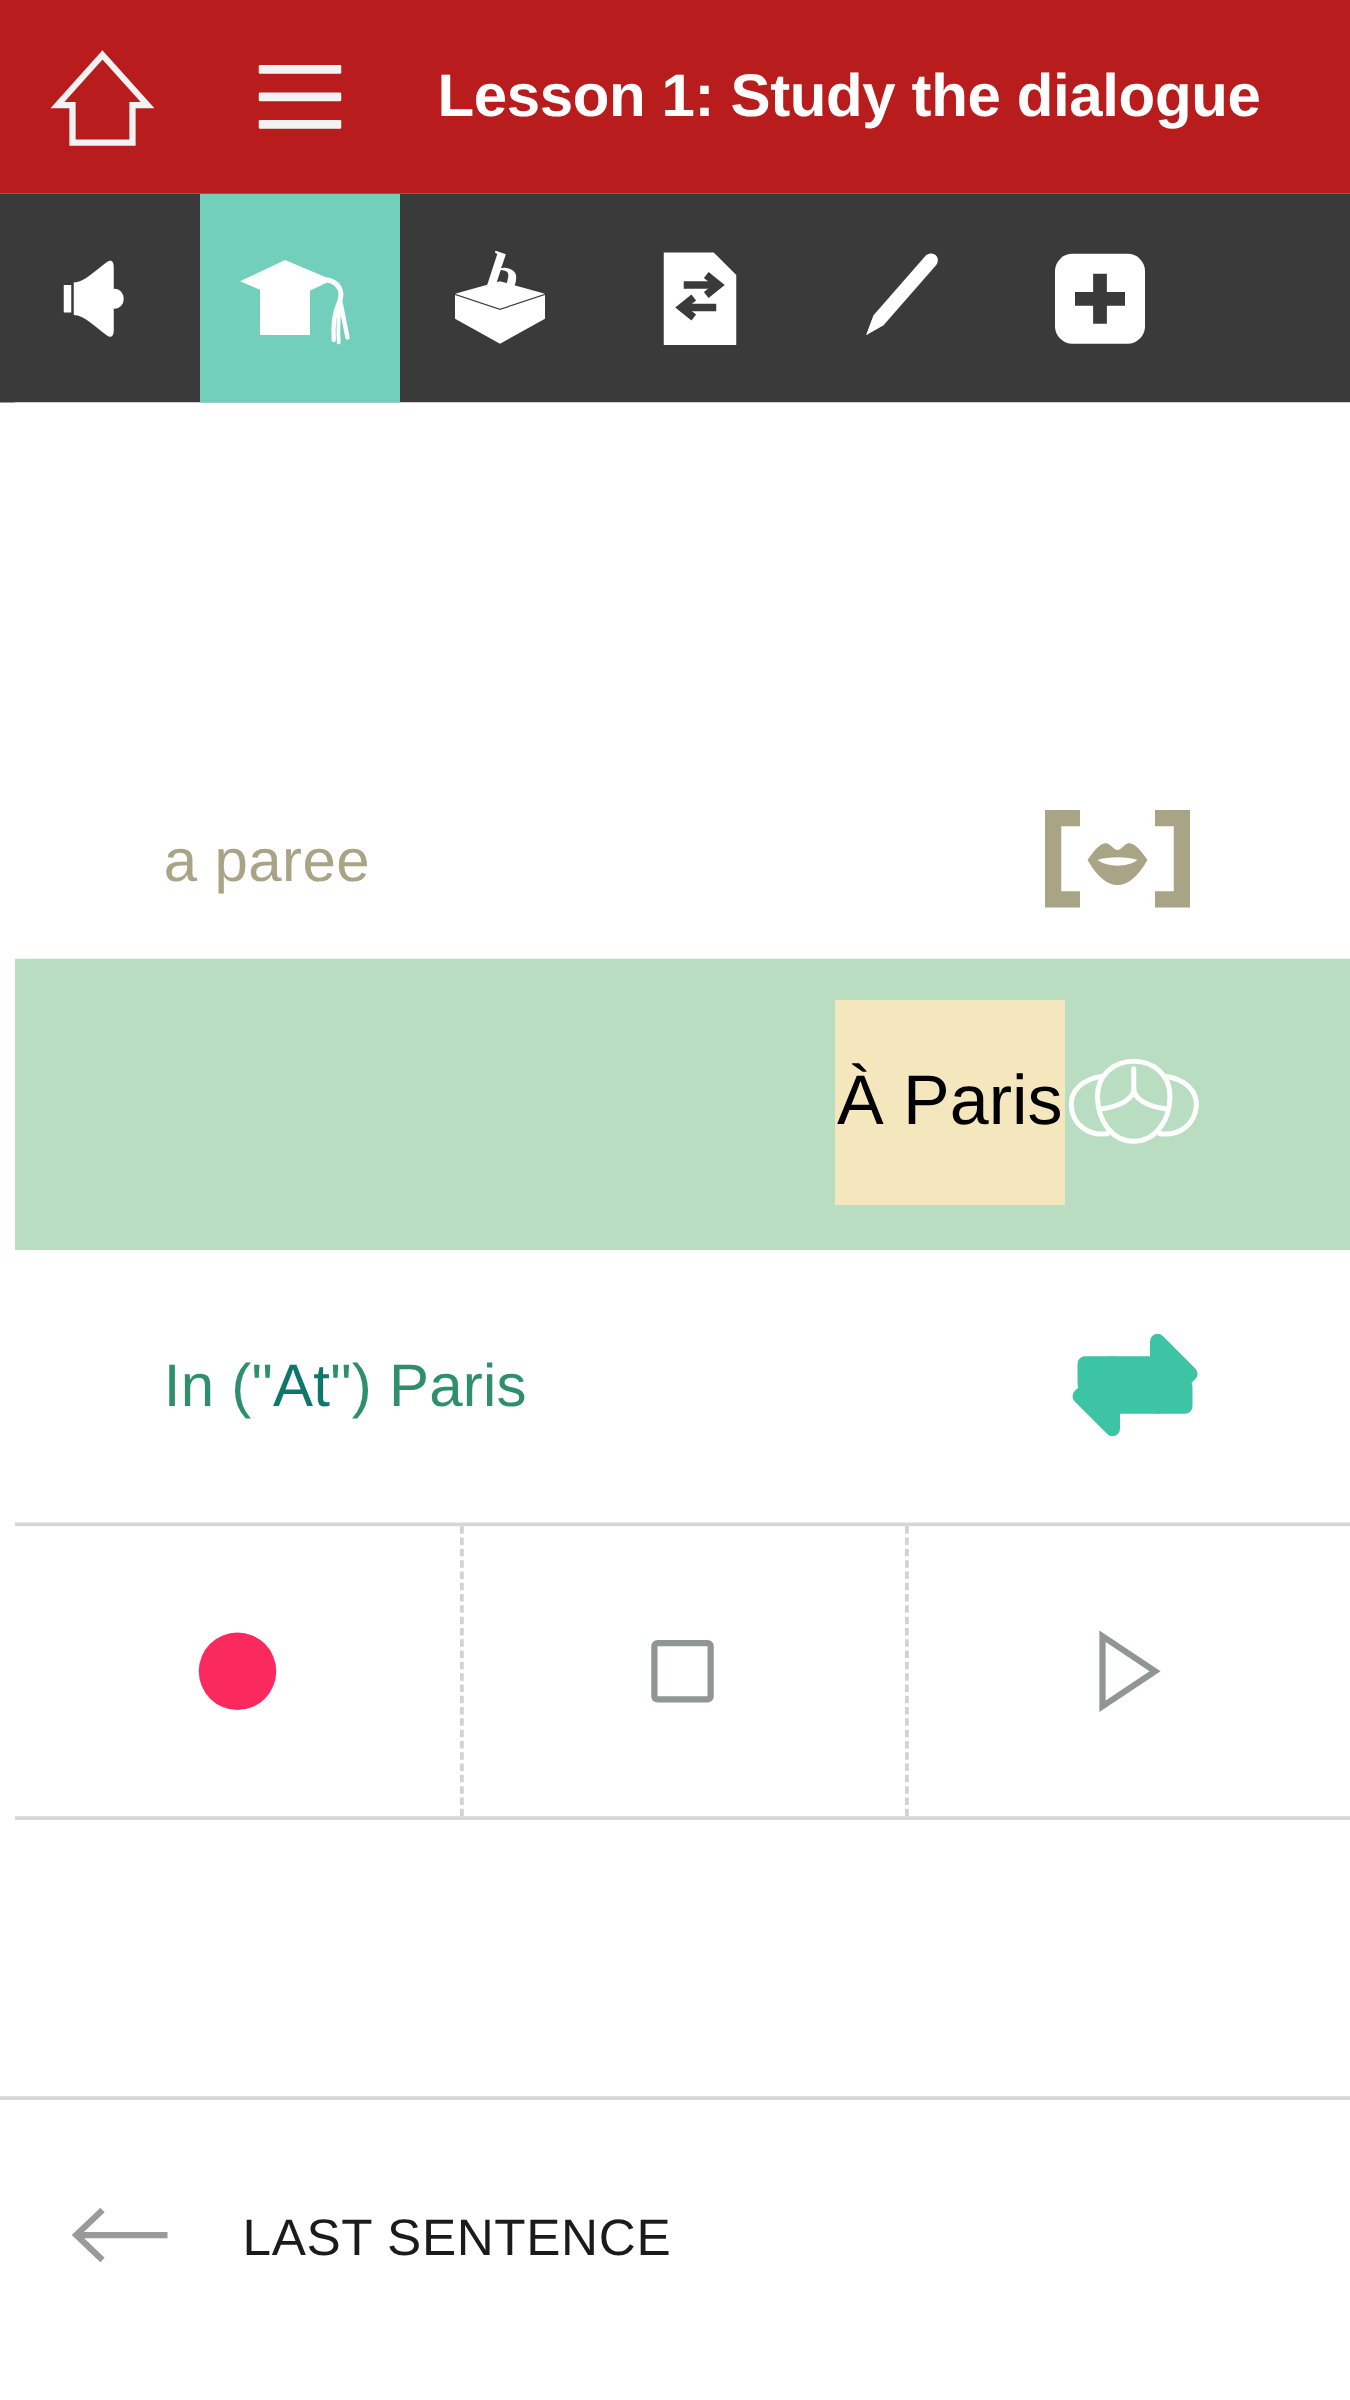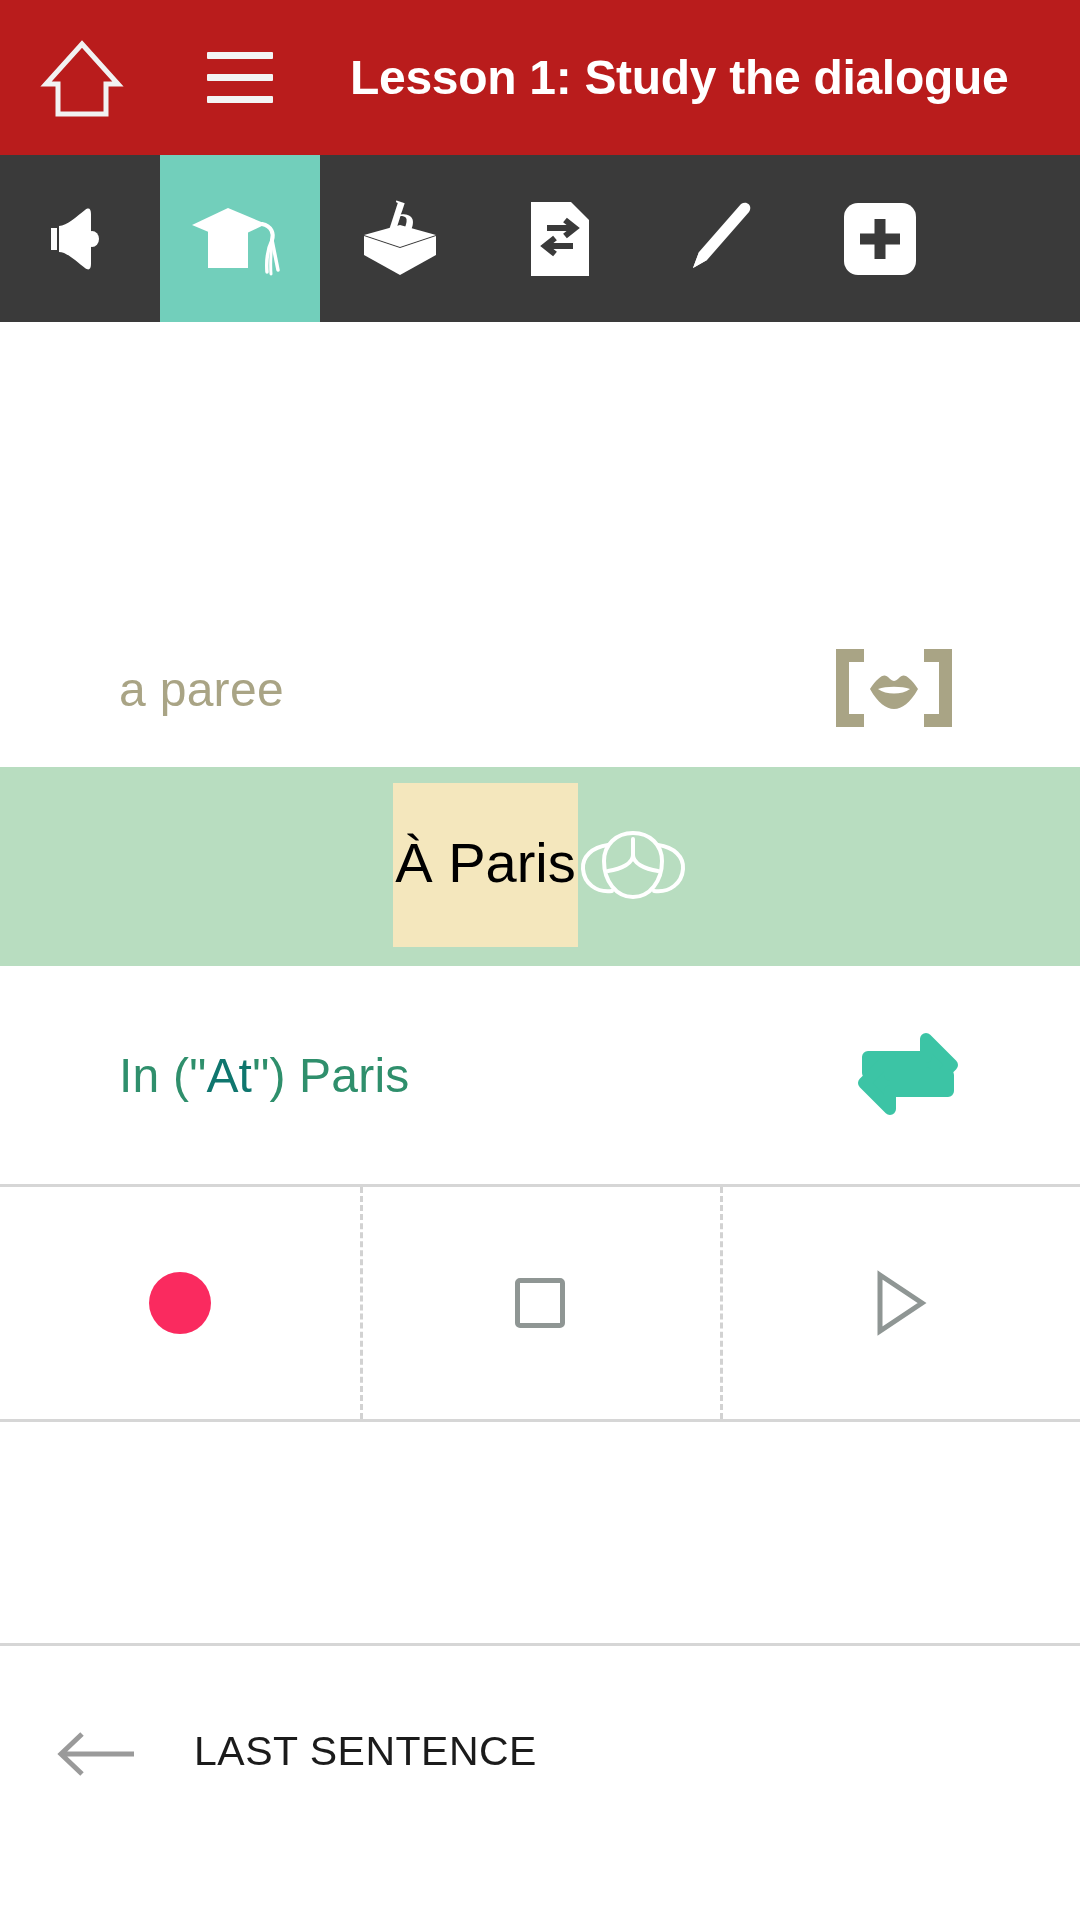--- a/index.html
+++ b/index.html
@@ -71,20 +71,21 @@
     align-items: center;
     justify-content: center;
     flex: 0 0 auto;
   }
   .tool.active { background: #72cfbb; }
   .tool svg { display: block; }
 
   
   .content {
     background: #ffffff;
+    margin-left: 12px;
   }
   .spacer-top { height: 290px; }
 
   .row {
     position: relative;
     box-sizing: border-box;
   }
 
   
   .row-phonetic {
@@ -96,26 +97,26 @@
   }
   .phonetic-text {
     font-size: 48px;
     color: #a9a485;
     letter-spacing: 0.3px;
   }
   .lips-icon { margin-right: 62px; }
 
   
   .row-target {
-    height: 199px;
+    height: 233px;
     background: #b8ddc0;
     display: flex;
     align-items: center;
     padding: 0 60px 0 119px;
-    justify-content: center;
+    justify-content: flex-end;
   }
   .target-chip {
     background: #f4e7bd;
     padding: 52px 0 56px 0;
     margin-top: -4px;
   }
   .target-text {
     font-size: 56px;
     color: #000000;
     font-weight: normal;
@@ -182,21 +183,21 @@
   .bottom-spacer { height: 221px; }
   .bottomnav {
     border-top: 3px solid #d6d6d6;
     height: 216px;
     display: flex;
     align-items: center;
   }
   .nav-half {
     flex: 1 1 0;
     display: flex;
-    align-items: flex-start;
+    align-items: flex-end;
   }
   .nav-half.left { justify-content: flex-start; padding-left: 56px; }
   .nav-half.right { justify-content: flex-end; padding-right: 56px; }
   .nav-label {
     font-size: 41px;
     color: #1b1b1b;
     letter-spacing: 0.5px;
     white-space: nowrap;
   }
   .nav-half.left .nav-label { margin-left: 56px; }

